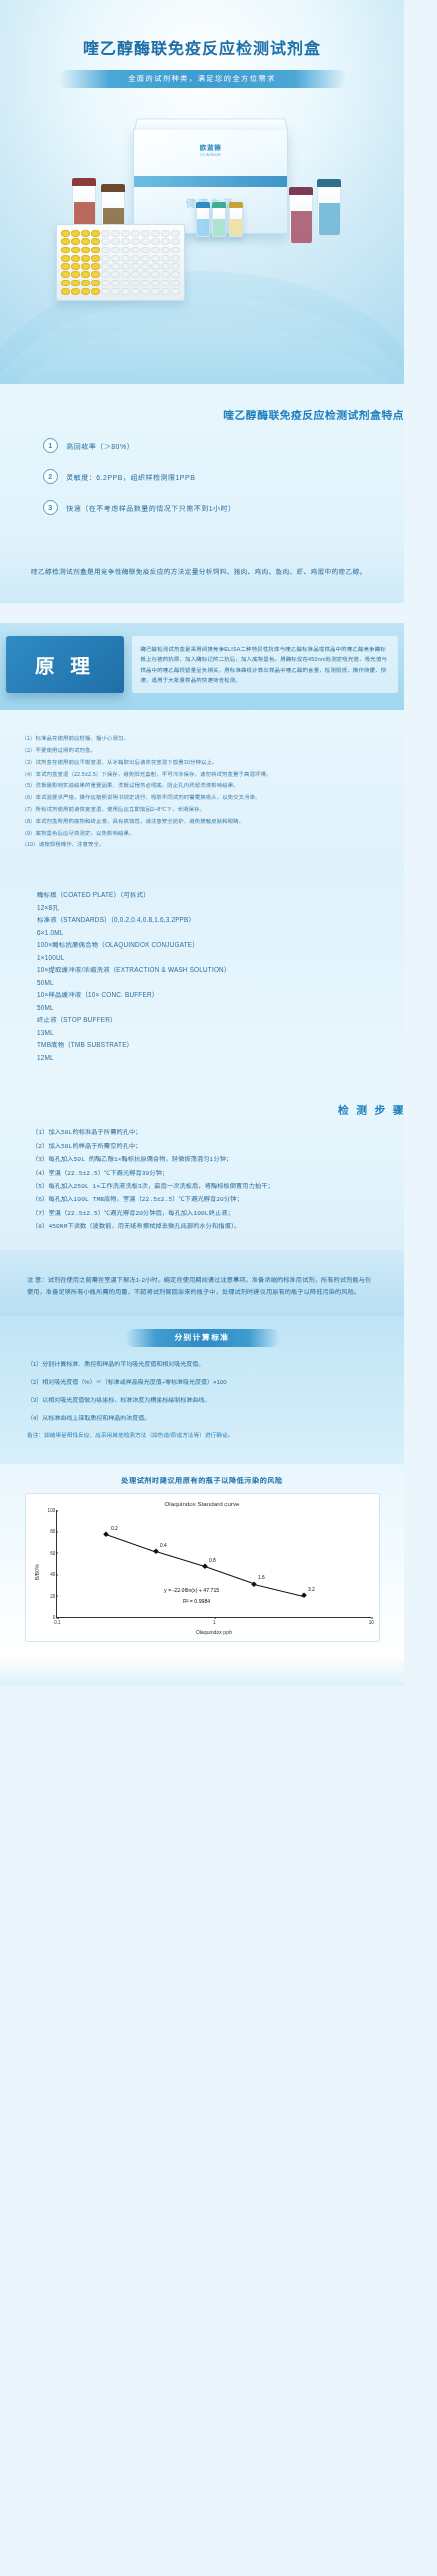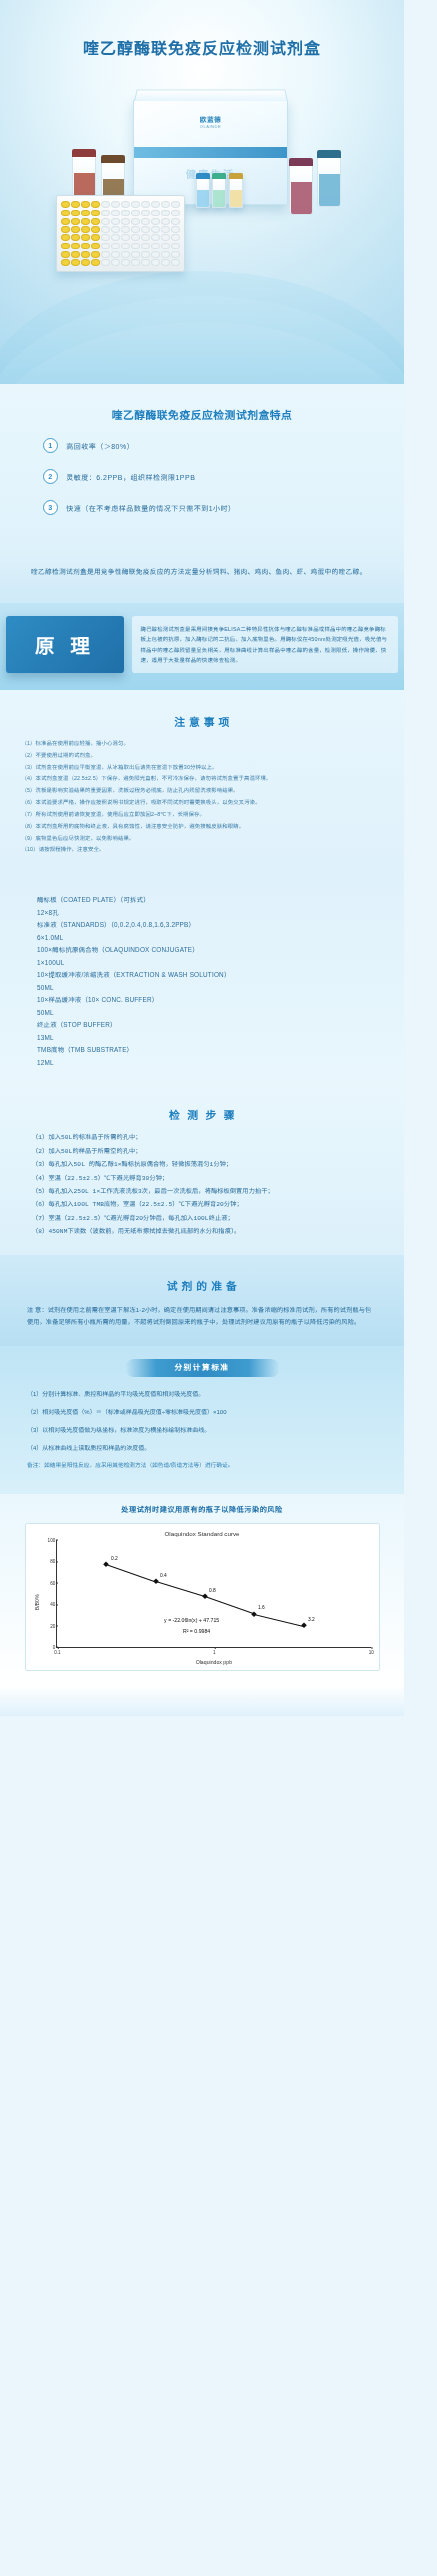--- a/index.html
+++ b/index.html
@@ -104,21 +104,21 @@
   .vial .body { height:29px; border-radius:0 0 2.1px 2.1px; background:linear-gradient(180deg,#ffffff,#e9f4fa); border:0.5px solid #d3e6f0; border-top:none;}
   .vial .liq { position:absolute; left:1px; right:1px; bottom:1px; height:17.5px; border-radius:0 0 1.5px 1.5px; opacity:.85;}
   .lg { position:absolute; width:24px; }
   .lg .cap { height:8.2px; border-radius:2.1px 2.1px 0 0; }
   .lg .body { height:49px; border-radius:0 0 3.1px 3.1px; background:linear-gradient(180deg,#ffffff,#e9f4fa); border:0.5px solid #d3e6f0; border-top:none; }
   .lg .liq { position:absolute; left:1.5px; right:1.5px; bottom:1.5px; height:32px; border-radius:0 0 2.6px 2.6px; opacity:.9; }
 
   
   .features { background: linear-gradient(180deg,#e9f7fd,#dff2fb); padding: 13.4px 0 15.5px; }
   .sec-title {
-    text-align:center; font-size:10.8px; font-weight:bold; color:#1f7fbf; letter-spacing:0.5px;
+    text-align:right; font-size:10.8px; font-weight:bold; color:#1f7fbf; letter-spacing:0.5px;
   }
   .feat-list { width: 319px; margin: 15.5px auto 0; }
   .feat {
     display:flex; align-items:center; margin-bottom: 15.5px;
   }
   .feat .num {
     width:15.5px; height:15.5px; border-radius:50%;
     border:1px solid #3f9cd0; color:#2d8ec8;
     font-size:7.2px; font-weight:bold;
     display:flex; align-items:center; justify-content:center;
@@ -131,20 +131,21 @@
     background: linear-gradient(180deg,#dff2fb,#cfeaf8);
     padding: 12.4px 31px 17.5px;
     font-size:6.7px; line-height:2.0; color:#276b9b; letter-spacing:0.3px;
   }
 
   
   .principle {
     position:relative;
     background: linear-gradient(180deg,#bfe4f5 0%, #9fd6ef 100%);
     padding: 13.4px 0 17.5px;
+    margin-top: 20px;
   }
   .principle-inner { width:392px; margin:0 auto; display:flex; align-items:stretch; }
   .principle-badge {
     width: 118px; flex:none;
     background: linear-gradient(135deg,#2f8cc4,#1f6fa8);
     color:#fff; border-radius:3.1px;
     display:flex; align-items:center; justify-content:center;
     font-size:19.6px; letter-spacing:5.2px; font-weight:bold;
     box-shadow: 0 4.1px 9.3px rgba(20,80,120,.28);
   }
@@ -228,20 +229,21 @@
 <body>
 
 <div class="page">
 
   <section class="hero">
     <div class="wave w3"></div>
     <div class="wave w2"></div>
     <div class="wave w1"></div>
 
     <h1 class="hero-title">喹乙醇酶联免疫反应检测试剂盒</h1>
+    <div class="hero-sub">全面的试剂种类，满足您的全方位需求</div>
 
     <div class="product-area">
       <div class="box">
         <div class="box-top"></div>
         <div class="brand">
           <span>欧蓝德</span>
           <small>OLAINDE</small>
         </div>
         <div class="strip"></div>
         <div class="label2">健康生活</div>
@@ -416,21 +418,20 @@
   </section>
 
   <section class="principle">
     <div class="principle-inner">
       <div class="principle-badge">原 理</div>
       <div class="principle-text">酶己醇检测试剂盒是采用间接竞争ELISA二种特异性抗体与喹乙醇标准品或样品中的喹乙醇竞争酶标板上包被的抗原，加入酶标记的二抗后，加入底物显色。用酶标仪在450nm处测定吸光值，吸光值与样品中的喹乙醇残留量呈负相关，用标准曲线计算出样品中喹乙醇的含量，检测限低，操作简便、快速，适用于大批量样品的快速筛查检测。</div>
     </div>
   </section>
 
   <section class="notes">
-    <h2 class="sec-title">注 意 事 项</h2>
     <div class="notes-body">
       <p>（1）标准品在使用前应轻摇，摇小心混匀。</p>
       <p>（2）不要使用过期的试剂盒。</p>
       <p>（3）试剂盒在使用前应平衡室温，从冰箱取出后请先在室温下放置30分钟以上。</p>
       <p>（4）本试剂盒室温（22.5±2.5）下保存，避免阳光直射，不可冷冻保存，请勿将试剂盒置于高温环境。</p>
       <p>（5）洗板是影响实验结果的重要因素，洗板过程务必彻底，防止孔内残留洗液影响结果。</p>
       <p>（6）本试验要求严格，操作应按照说明书规定进行，吸取不同试剂时需更换吸头，以免交叉污染。</p>
       <p>（7）所有试剂使用前请恢复室温，使用后应立即放回2~8℃下，长期保存。</p>
       <p>（8）本试剂盒所用的底物和终止液，具有腐蚀性，请注意安全防护，避免接触皮肤和眼睛。</p>
       <p>（9）底物显色后应尽快测定，以免影响结果。</p>
@@ -465,21 +466,20 @@
       <p>（3）每孔加入50L 的酶乙醇1×酶标抗原偶合物，轻微振荡混匀1分钟；</p>
       <p>（4）室温（22.5±2.5）℃下避光孵育30分钟；</p>
       <p>（5）每孔加入250L 1×工作洗液洗板3次，最后一次洗板后，将酶标板倒置用力拍干；</p>
       <p>（6）每孔加入100L TMB底物，室温（22.5±2.5）℃下避光孵育20分钟；</p>
       <p>（7）室温（22.5±2.5）℃避光孵育20分钟后，每孔加入100L终止液；</p>
       <p>（8）450NM下读数（波数前，用无纸布擦拭掉去微孔底部的水分和指痕）。</p>
     </div>
   </section>
 
   <section class="prep">
-    <h2 class="sec-title">试 剂 的 准 备</h2>
     <div class="prep-body">注 意：试剂在使用之前需在室温下解冻1-2小时，确定在使用期间请过注意事项。准备浓缩的标准用试剂，所有的试剂瓶与包使用，准备足够所有小瓶所需的用量，不超将试剂倒回原来的瓶子中，处理试剂时建议用原有的瓶子以降低污染的风险。</div>
   </section>
 
   <section class="results">
     <div class="ribbon">分别计算标准</div>
     <div class="results-body">
       <p>（1）分别计算标准、质控和样品的平均吸光度值和相对吸光度值。</p>
       <p>（2）相对吸光度值（%）＝（标准或样品吸光度值÷零标准吸光度值）×100</p>
       <p>（3）以相对吸光度值做为纵坐标，标准浓度为横坐标绘制标准曲线。</p>
       <p>（4）从标准曲线上读取质控和样品的浓度值。</p>

